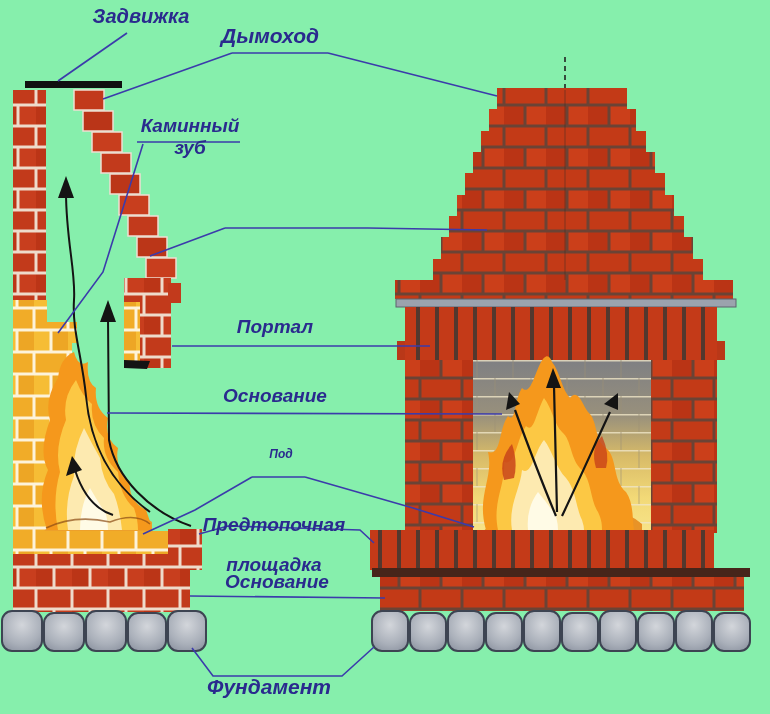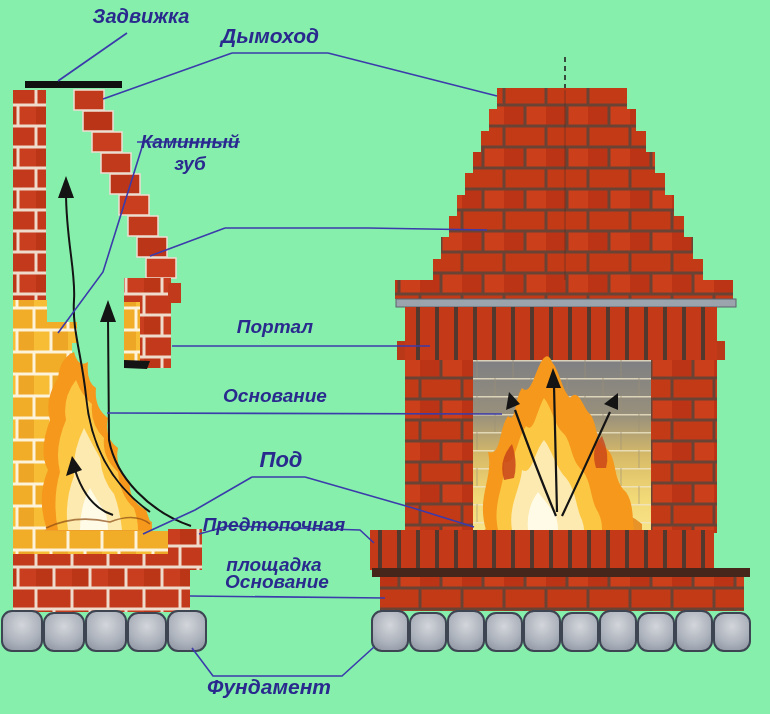--- a/index.html
+++ b/index.html
@@ -16,25 +16,25 @@
     color:#2a2a8e;
     font-weight:bold;
     font-style:italic;
     text-align:center;
     line-height:1.18;
     white-space:normal;
     user-select:none;
   }
   .lbl.zadvizhka   {left:88px;  top:5px;   width:106px; font-size:20px;}
   .lbl.dymokhod    {left:206px; top:24px;  width:128px; font-size:21px;}
-  .lbl.kaminny     {left:134px; top:115px; width:112px; font-size:19px;margin-top:16px;}
+  .lbl.kaminny     {left:134px; top:115px; width:112px; font-size:19px;}
   .lbl.dymosbornik {left:220px; top:201px; width:152px; font-size:19px;}
   .lbl.portal      {left:230px; top:316px; width:90px;  font-size:19px;}
   .lbl.toplivnik   {left:218px; top:385px; width:114px; font-size:19px;}
-  .lbl.pod         {left:252px; top:447px; width:58px;  font-size:22px;}
+  .lbl.pod         {left:252px; top:447px; width:58px;  font-size:12px;}
   .lbl.predtop     {left:190px; top:505px; width:168px; font-size:19px; line-height:40px;}
   .lbl.osnovanie   {left:218px; top:571px; width:118px; font-size:19px;}
   .lbl.fundament   {left:196px; top:675px; width:146px; font-size:21px;}
 </style>
 </head>
 <body>
 
 <div class="stage">
 
 <svg width="770" height="714" viewBox="0 0 770 714">

